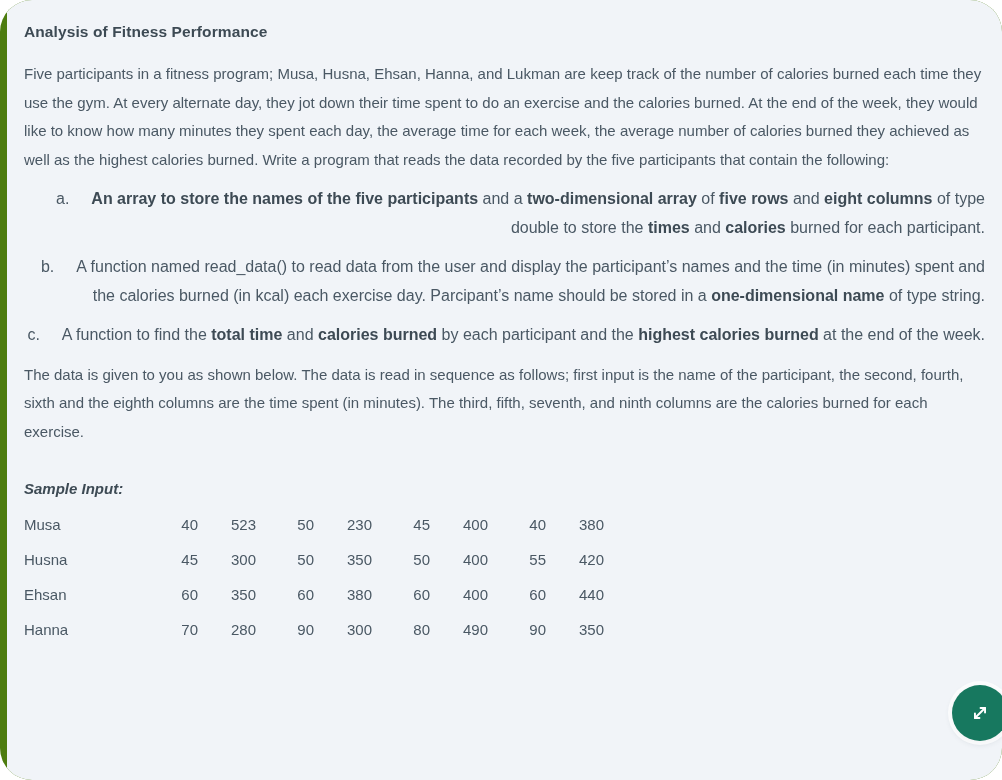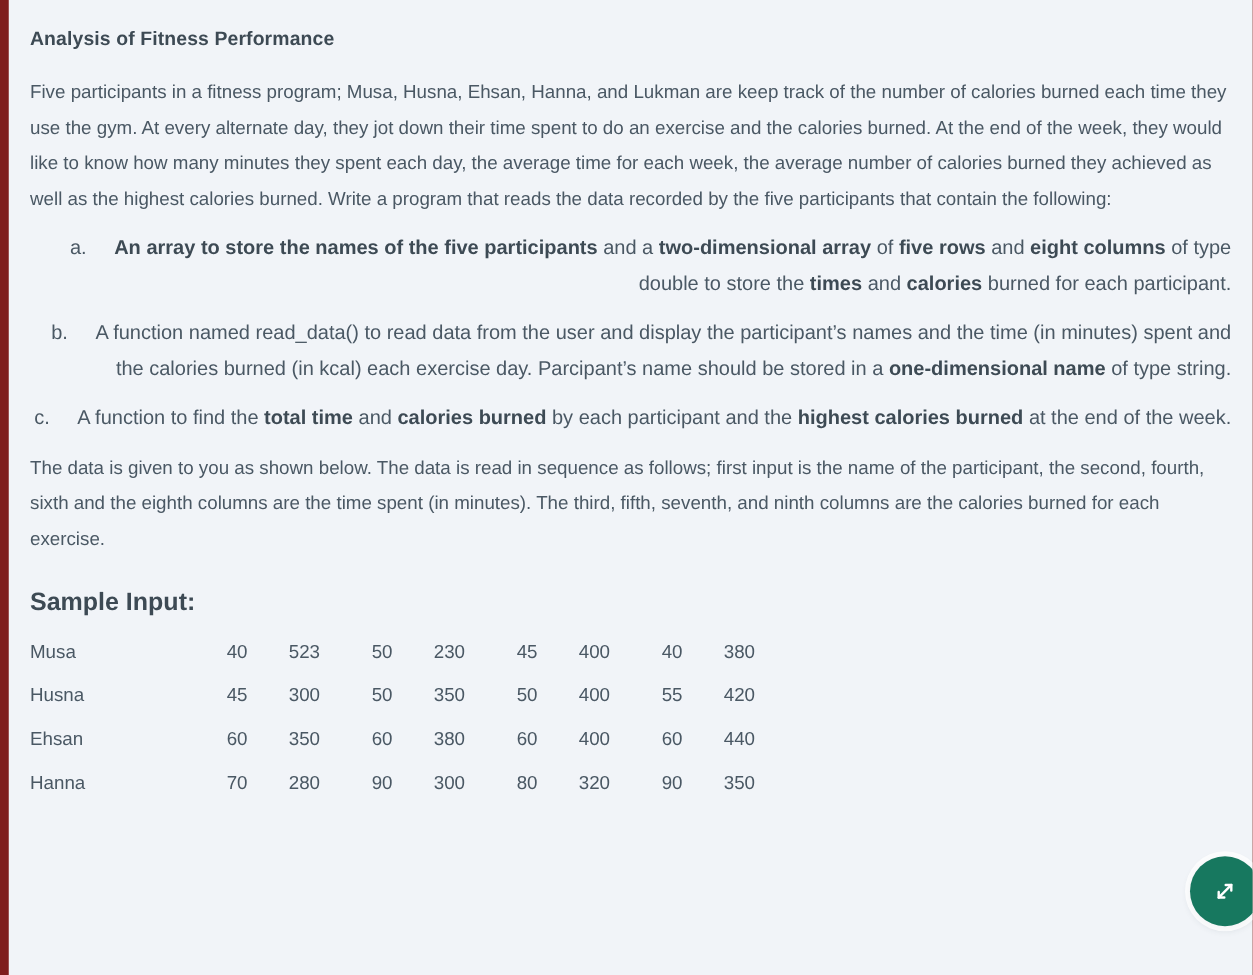--- a/index.html
+++ b/index.html
@@ -11,22 +11,23 @@
     width: 1002px;
     height: 780px;
     overflow: hidden;
     font-family: "Liberation Sans", sans-serif;
   }
 
   #page {
     position: relative;
     width: 1002px;
     height: 780px;
-    background: #7f1d1d;
+    background: #4d7c0f;
     overflow: hidden;
+    border-radius: 32px;
   }
 
   
   #card {
     position: absolute;
     left: 7px;
     top: 0;
     width: 995px;
     height: 780px;
     background: #f1f4f8;
@@ -61,25 +62,26 @@
     text-align: right;
   }
   .item .marker {
     font-weight: normal;
     color: #4a5864;
   }
   .item .gap { display: inline-block; width: 22px; }
   .item b { font-weight: bold; color: #3d4a54; }
 
   .sample-label {
-    font-size: 20px;
+    font-size: 15px;
     font-weight: bold;
     color: #3d4a54;
-    margin: 22px 0 8px 0;
+    margin: 32px 0 8px 0;
     line-height: 1.4;
+    font-style: italic;
   }
 
   
   .data-table {
     border-collapse: collapse;
     font-size: 15px;
     color: #4a5864;
   }
   .data-table td {
     padding: 0;
@@ -173,21 +175,21 @@
             <td class="num">60</td>
             <td class="num">440</td>
           </tr>
           <tr>
             <td class="name">Hanna</td>
             <td class="num">70</td>
             <td class="num">280</td>
             <td class="num">90</td>
             <td class="num">300</td>
             <td class="num">80</td>
-            <td class="num">320</td>
+            <td class="num">490</td>
             <td class="num">90</td>
             <td class="num">350</td>
           </tr>
         </tbody>
     </table>
 
   </div>
 
   <div id="fab">
     <span>

